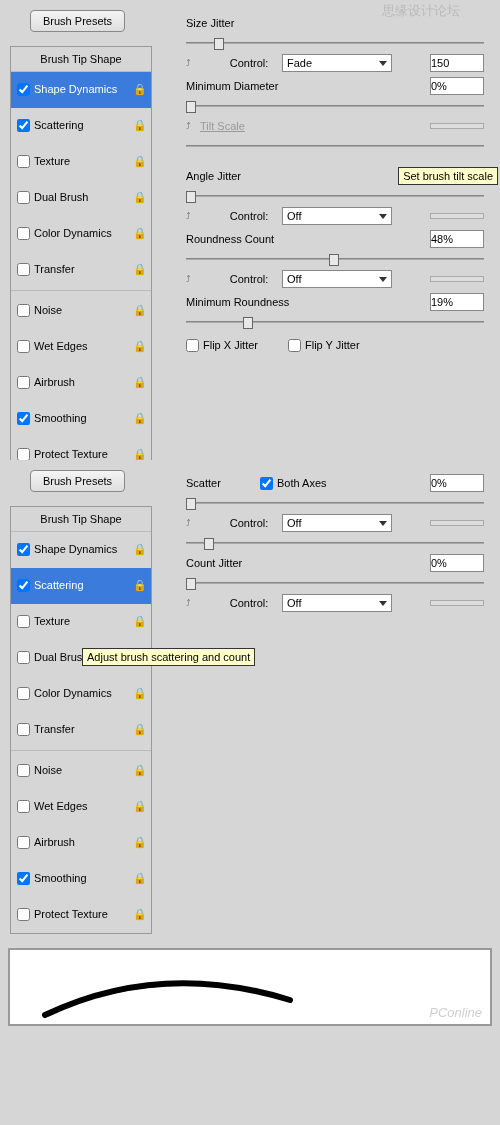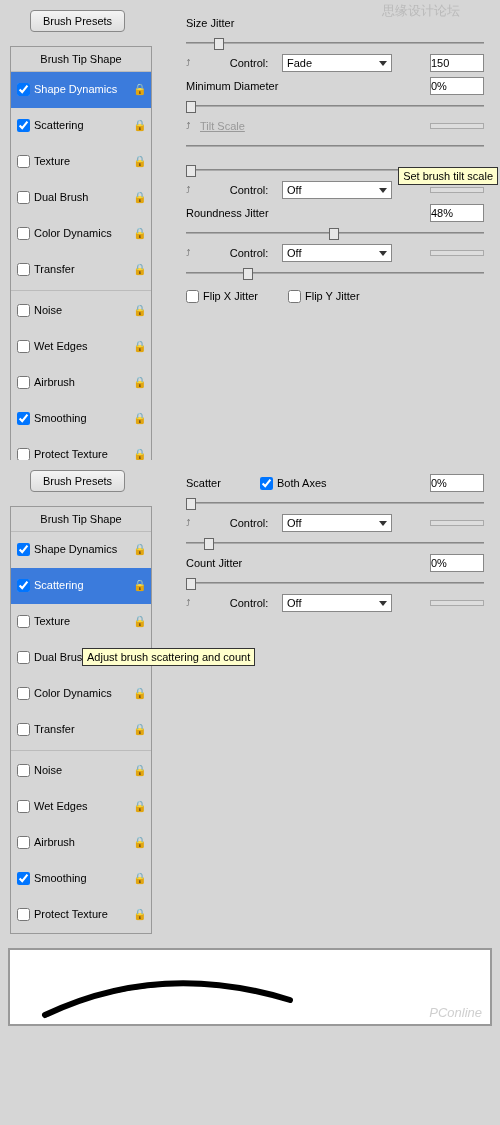--- a/index.html
+++ b/index.html
@@ -131,54 +131,62 @@
       </div>
     <div class="field-row">
         <span class="link-arrow">⤴</span>
         <span class="field-label disabled">Tilt Scale</span>
         <div class="val-box disabled"></div>
       </div>
     <div class="slider-track">
         <div class="line"></div>
       </div>
     <div style="height:8px"></div>
+    <div class="field-row">
+        <span class="field-label">Angle Jitter</span>
+        <div class="val-box">0%</div>
+      </div>
     <div class="slider-track">
         <div class="line"></div>
         <div class="slider-thumb" style="left:0"></div>
       </div>
     <div class="field-row">
       <span class="link-arrow">⤴</span>
       <span class="ctrl-label">Control:</span>
       <div class="dropdown">
           <span>Off</span>
           <svg class="tri" width="8" height="8">
             <path d="M0 2 L8 2 L4 7 Z"></path>
           </svg>
         </div>
       <div class="val-box disabled"></div>
     </div>
     <div class="field-row">
-        <span class="field-label">Roundness Jitter</span>
+        <span class="field-label">Roundness Count</span>
         <div class="val-box">48%</div>
       </div>
     <div class="slider-track">
         <div class="line"></div>
         <div class="slider-thumb" style="left:48%"></div>
       </div>
     <div class="field-row">
       <span class="link-arrow">⤴</span>
       <span class="ctrl-label">Control:</span>
       <div class="dropdown">
           <span>Off</span>
           <svg class="tri" width="8" height="8">
             <path d="M0 2 L8 2 L4 7 Z"></path>
           </svg>
         </div>
       <div class="val-box disabled"></div>
     </div>
+    <div class="field-row">
+        <span class="field-label">Minimum Roundness</span>
+        <div class="val-box">19%</div>
+      </div>
     <div class="slider-track">
         <div class="line"></div>
         <div class="slider-thumb" style="left:19%"></div>
       </div>
     <div class="field-row" style="gap:30px;margin-top:6px">
       <div class="cb-row">
           <input type="checkbox" style="">
           <span>Flip X Jitter</span>
         </div>
       <div class="cb-row">

